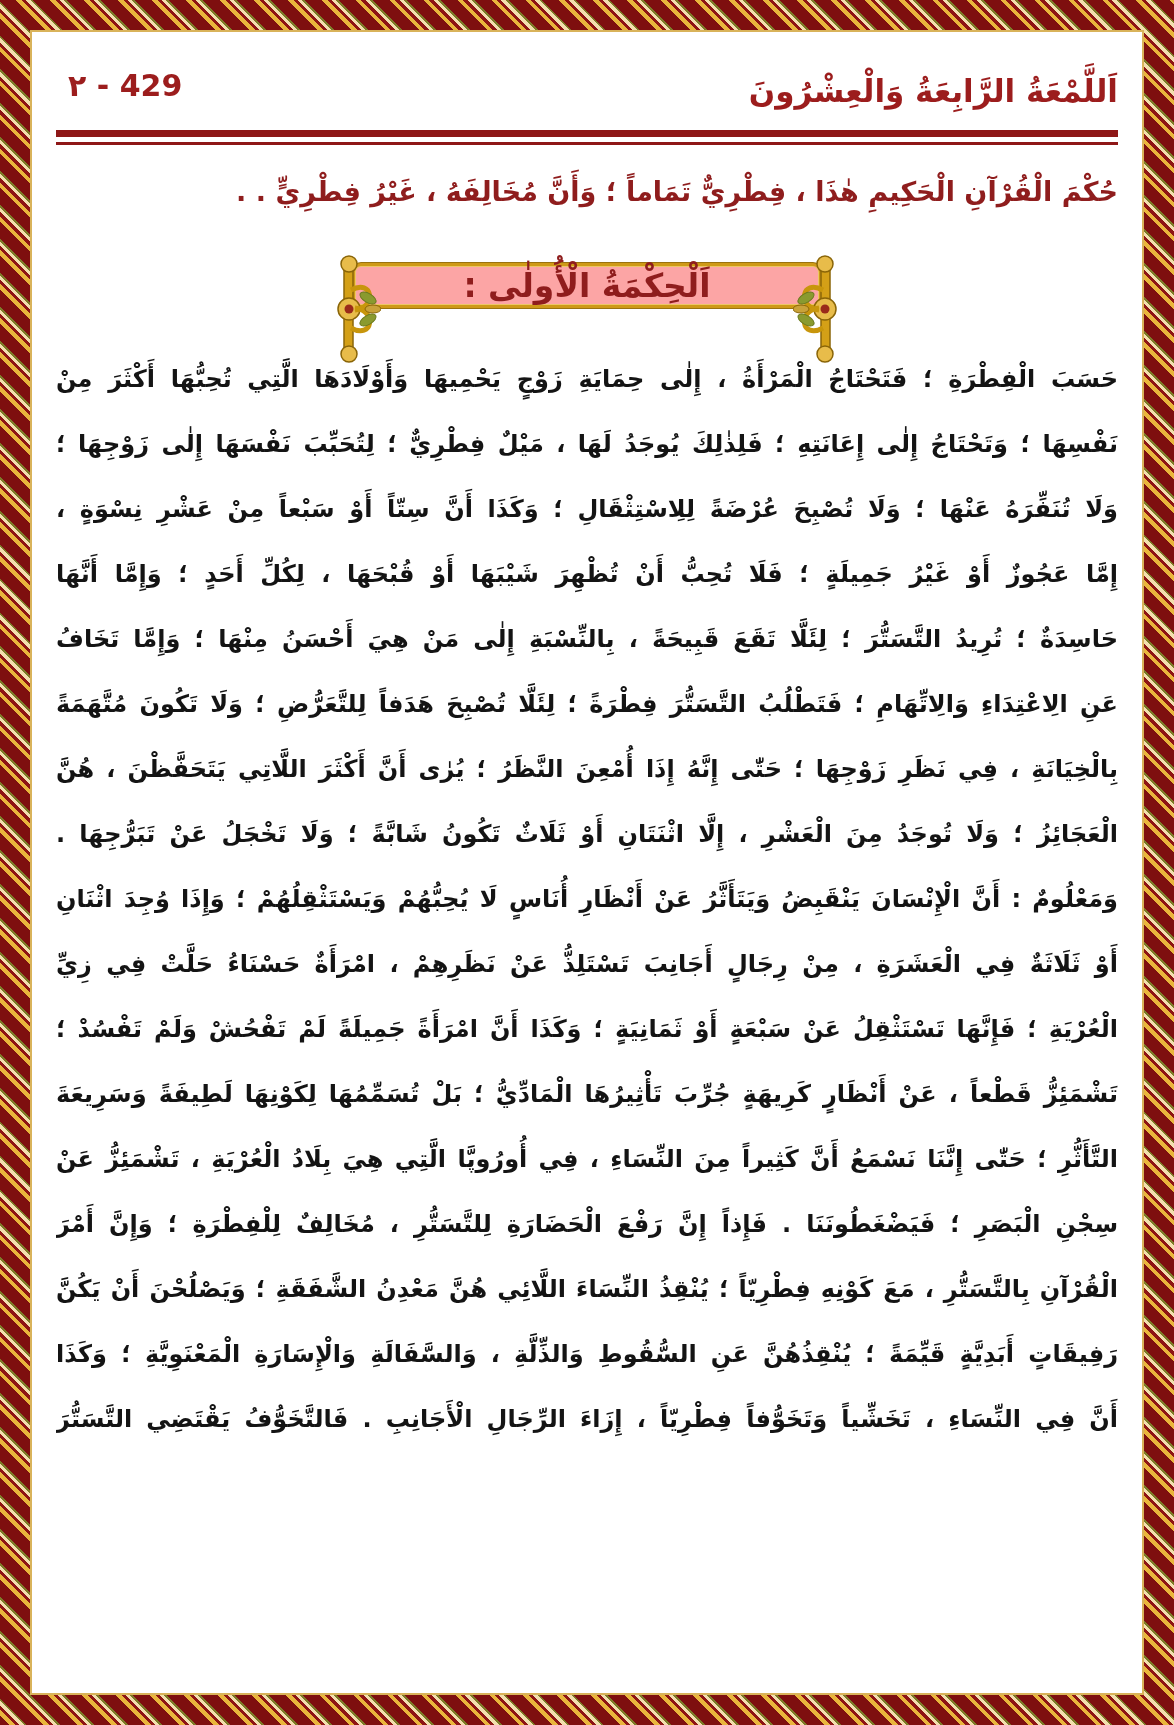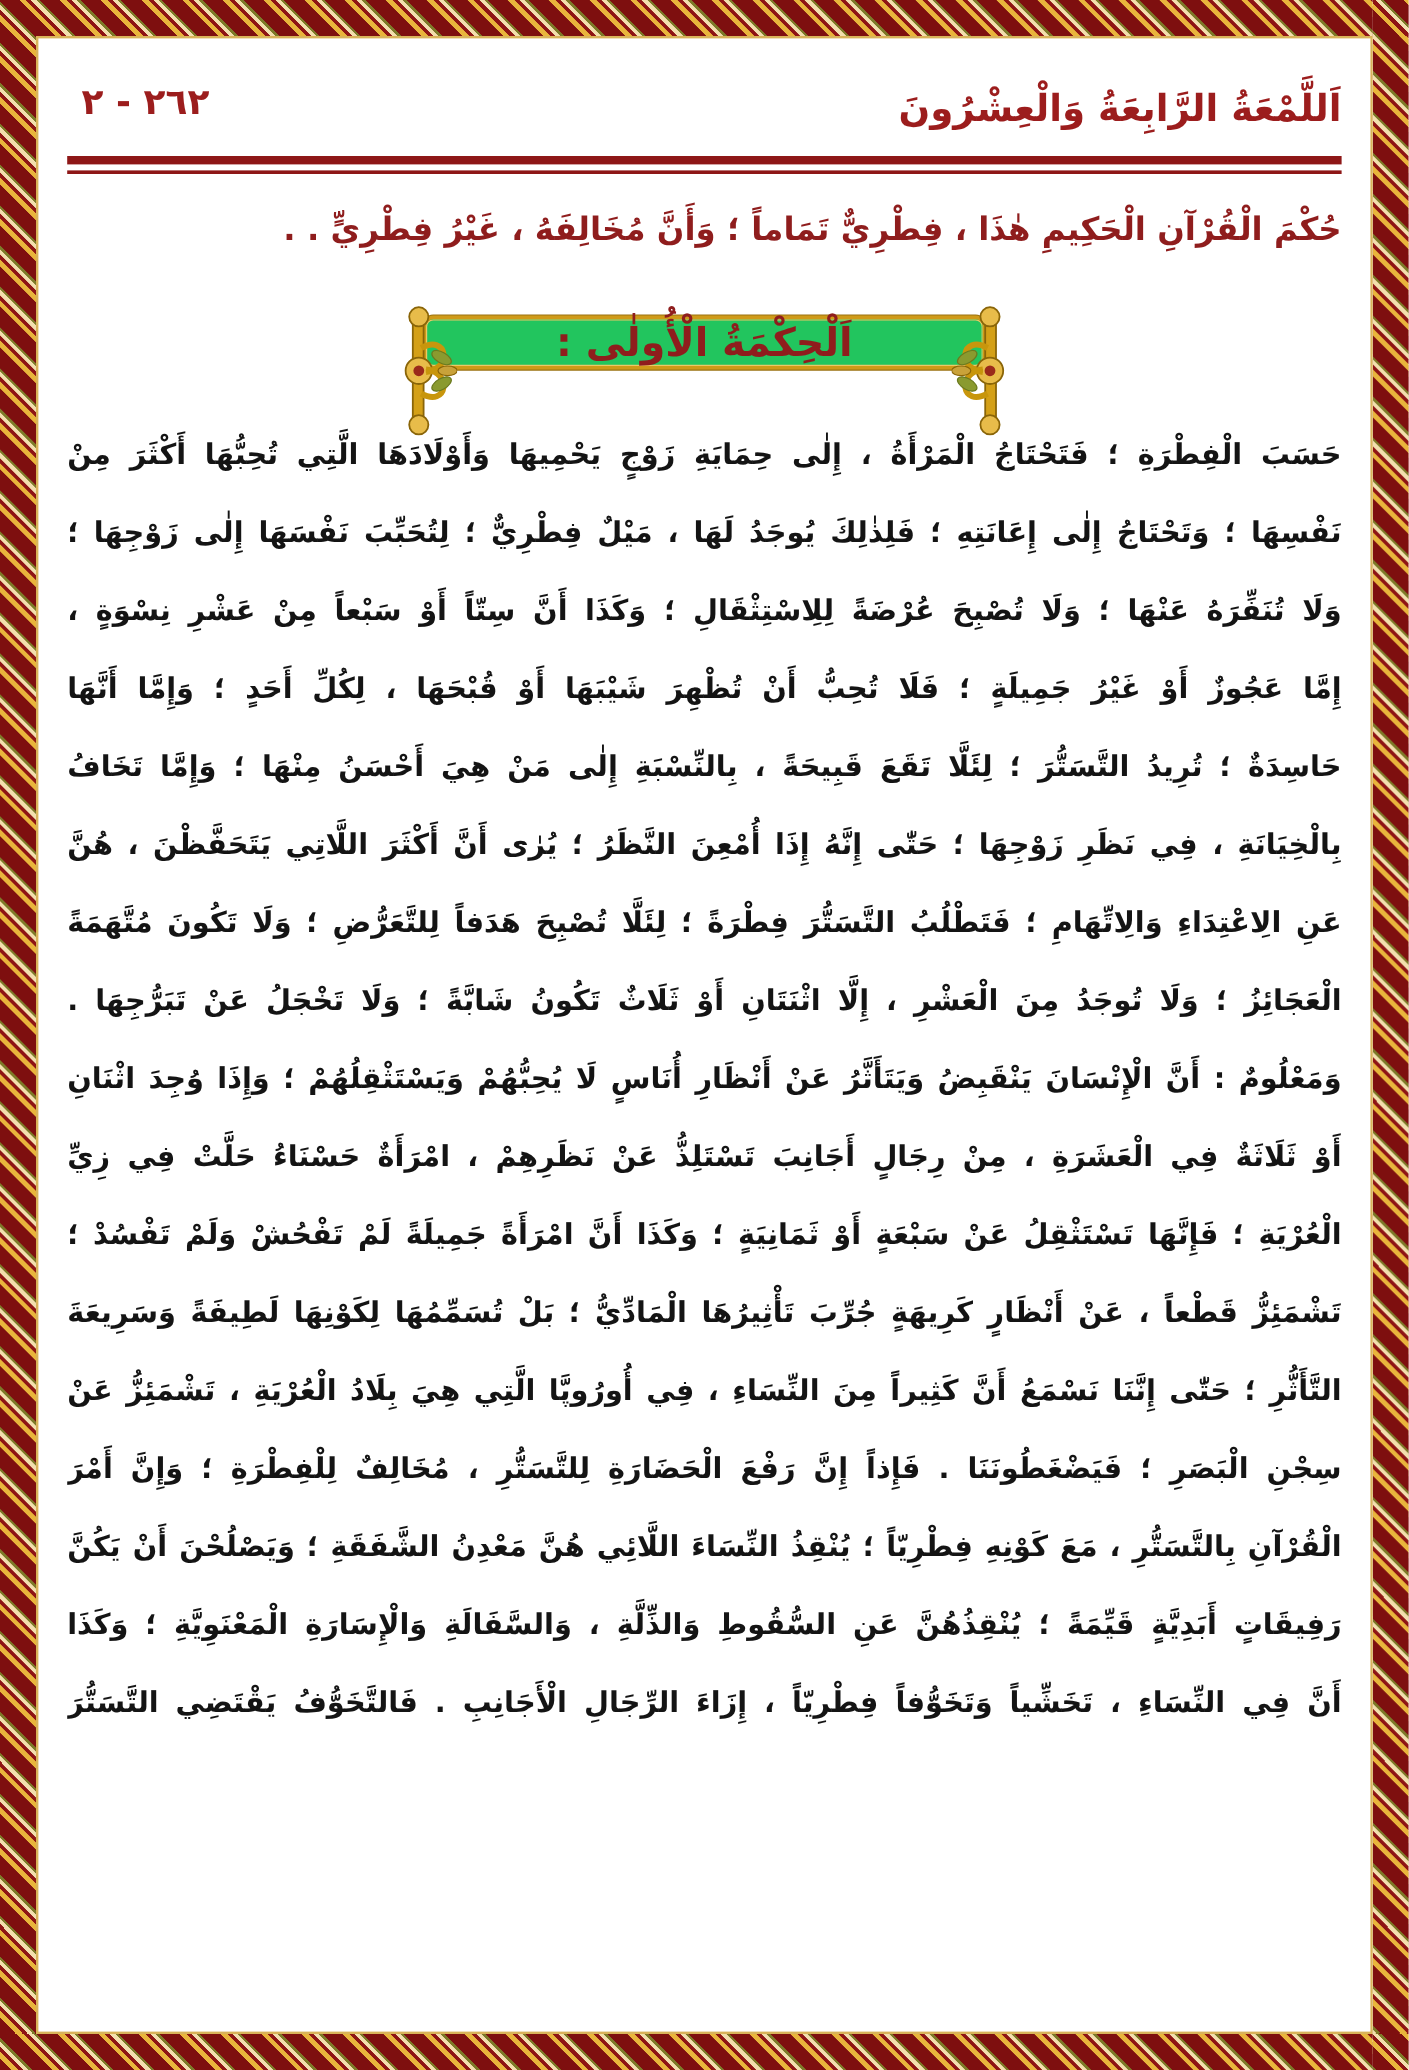--- a/index.html
+++ b/index.html
@@ -33,21 +33,21 @@
   .intro-line{
     margin-top:26px;font-size:27px;font-weight:bold;color:#8f1d1d;
     line-height:42px;
   }
 
   .heading-wrap{display:flex;justify-content:center;margin-top:24px;height:96px;align-items:center;}
   .heading-box{
     position:relative;border:3px solid #cf9a18;border-radius:9px;
     box-shadow:0 0 0 1px #9a7210, inset 0 0 0 1px #ecc766;
     min-width:360px;padding:0 52px;text-align:center;
-    font-size:33px;font-weight:bold;color:#8f1d1d;background:#22c55e;
+    font-size:33px;font-weight:bold;color:#8f1d1d;background:#fca5a5;
   }
   .ornament{position:absolute;top:-16px;width:66px;height:118px;}
   .ornament.right-side{right:-40px;}
   .ornament.left-side{left:-40px;transform:scaleX(-1);}
 
   .body-text{margin-top:14px;height:1262px;overflow:hidden;}
   .body-line{
     font-size:24px;font-weight:bold;color:#141414;line-height:65px;height:65px;
     text-align:justify;text-align-last:justify;overflow:hidden;
   }
@@ -56,21 +56,21 @@
   .seg-red{color:#8f1d1d;}
   .seg-red-bright{color:#a72626;}
 </style>
 </head>
 <body>
 
 <div class="page-frame">
   <div class="inner">
 
     <div class="header">
-      <div class="page-number">٢٦٢ - ٢</div>
+      <div class="page-number">429 - ٢</div>
       <div class="page-title">اَللَّمْعَةُ الرَّابِعَةُ وَالْعِشْرُونَ</div>
     </div>
 
     <div class="rule-thick"></div>
     <div class="rule-thin"></div>
 
     <div class="intro-line">حُكْمَ الْقُرْآنِ الْحَكِيمِ هٰذَا ، فِطْرِيٌّ تَمَاماً ؛ وَأَنَّ مُخَالِفَهُ ، غَيْرُ فِطْرِيٍّ . .</div>
 
     <div class="heading-wrap">
       <div class="heading-box">
@@ -101,22 +101,22 @@
         <span>اَلْحِكْمَةُ الْأُولٰى :</span>
       </div>
     </div>
 
     <div class="body-text">
         <div class="body-line"><span class="seg-black">حَسَبَ الْفِطْرَةِ ؛ فَتَحْتَاجُ الْمَرْأَةُ ، إِلٰى حِمَايَةِ زَوْجٍ يَحْمِيهَا وَأَوْلَادَهَا الَّتِي تُحِبُّهَا أَكْثَرَ مِنْ</span></div>
         <div class="body-line"><span class="seg-black">نَفْسِهَا ؛ وَتَحْتَاجُ إِلٰى إِعَانَتِهِ ؛ فَلِذٰلِكَ يُوجَدُ لَهَا ، مَيْلٌ فِطْرِيٌّ ؛ لِتُحَبِّبَ نَفْسَهَا إِلٰى زَوْجِهَا ؛</span></div>
         <div class="body-line"><span class="seg-black">وَلَا تُنَفِّرَهُ عَنْهَا ؛ وَلَا تُصْبِحَ عُرْضَةً لِلِاسْتِثْقَالِ ؛ وَكَذَا أَنَّ سِتّاً أَوْ سَبْعاً مِنْ عَشْرِ نِسْوَةٍ ،</span></div>
         <div class="body-line"><span class="seg-black">إِمَّا عَجُوزٌ أَوْ غَيْرُ جَمِيلَةٍ ؛ فَلَا تُحِبُّ أَنْ تُظْهِرَ شَيْبَهَا أَوْ قُبْحَهَا ، لِكُلِّ أَحَدٍ ؛ وَإِمَّا أَنَّهَا</span></div>
         <div class="body-line"><span class="seg-black">حَاسِدَةٌ ؛ تُرِيدُ التَّسَتُّرَ ؛ لِئَلَّا تَقَعَ قَبِيحَةً ، بِالنِّسْبَةِ إِلٰى مَنْ هِيَ أَحْسَنُ مِنْهَا ؛ وَإِمَّا تَخَافُ</span></div>
+        <div class="body-line"><span class="seg-black">عَنِ الِاعْتِدَاءِ وَالِاتِّهَامِ ؛ فَتَطْلُبُ التَّسَتُّرَ فِطْرَةً ؛ لِئَلَّا تُصْبِحَ هَدَفاً لِلتَّعَرُّضِ ؛ وَلَا تَكُونَ مُتَّهَمَةً</span></div>
         <div class="body-line"><span class="seg-black">بِالْخِيَانَةِ ، فِي نَظَرِ زَوْجِهَا ؛ حَتّٰى إِنَّهُ إِذَا أُمْعِنَ النَّظَرُ ؛ يُرٰى أَنَّ أَكْثَرَ اللَّاتِي يَتَحَفَّظْنَ ، هُنَّ</span></div>
-        <div class="body-line"><span class="seg-black">عَنِ الِاعْتِدَاءِ وَالِاتِّهَامِ ؛ فَتَطْلُبُ التَّسَتُّرَ فِطْرَةً ؛ لِئَلَّا تُصْبِحَ هَدَفاً لِلتَّعَرُّضِ ؛ وَلَا تَكُونَ مُتَّهَمَةً</span></div>
         <div class="body-line"><span class="seg-black">الْعَجَائِزُ ؛ وَلَا تُوجَدُ مِنَ الْعَشْرِ ، إِلَّا اثْنَتَانِ أَوْ ثَلَاثٌ تَكُونُ شَابَّةً ؛ وَلَا تَخْجَلُ عَنْ تَبَرُّجِهَا .</span></div>
         <div class="body-line"><span class="seg-black">وَمَعْلُومٌ : أَنَّ الْإِنْسَانَ يَنْقَبِضُ وَيَتَأَثَّرُ عَنْ أَنْظَارِ أُنَاسٍ لَا يُحِبُّهُمْ وَيَسْتَثْقِلُهُمْ ؛ وَإِذَا وُجِدَ اثْنَانِ</span></div>
         <div class="body-line"><span class="seg-black">أَوْ ثَلَاثَةٌ فِي الْعَشَرَةِ ، مِنْ رِجَالٍ أَجَانِبَ تَسْتَلِذُّ عَنْ نَظَرِهِمْ ، امْرَأَةٌ حَسْنَاءُ حَلَّتْ فِي زِيِّ</span></div>
         <div class="body-line"><span class="seg-black">الْعُرْيَةِ ؛ فَإِنَّهَا تَسْتَثْقِلُ عَنْ سَبْعَةٍ أَوْ ثَمَانِيَةٍ ؛ وَكَذَا أَنَّ امْرَأَةً جَمِيلَةً لَمْ تَفْحُشْ وَلَمْ تَفْسُدْ ؛</span></div>
         <div class="body-line"><span class="seg-black">تَشْمَئِزُّ قَطْعاً ، عَنْ أَنْظَارٍ كَرِيهَةٍ جُرِّبَ تَأْثِيرُهَا الْمَادِّيُّ ؛ بَلْ تُسَمِّمُهَا لِكَوْنِهَا لَطِيفَةً وَسَرِيعَةَ</span></div>
         <div class="body-line"><span class="seg-black">التَّأَثُّرِ ؛ حَتّٰى إِنَّنَا نَسْمَعُ أَنَّ كَثِيراً مِنَ النِّسَاءِ ، فِي أُورُوپَّا الَّتِي هِيَ بِلَادُ الْعُرْيَةِ ، تَشْمَئِزُّ عَنْ</span></div>
         <div class="body-line"><span class="seg-black">سِجْنِ الْبَصَرِ ؛ فَيَضْغَطُونَنَا . فَإِذاً إِنَّ رَفْعَ الْحَضَارَةِ لِلتَّسَتُّرِ ، مُخَالِفٌ لِلْفِطْرَةِ ؛ وَإِنَّ أَمْرَ</span></div>
         <div class="body-line"><span class="seg-black">الْقُرْآنِ بِالتَّسَتُّرِ ، مَعَ كَوْنِهِ فِطْرِيّاً ؛ يُنْقِذُ النِّسَاءَ اللَّائِي هُنَّ مَعْدِنُ الشَّفَقَةِ ؛ وَيَصْلُحْنَ أَنْ يَكُنَّ</span></div>
         <div class="body-line"><span class="seg-black">رَفِيقَاتٍ أَبَدِيَّةٍ قَيِّمَةً ؛ يُنْقِذُهُنَّ عَنِ السُّقُوطِ وَالذِّلَّةِ ، وَالسَّفَالَةِ وَالْإِسَارَةِ الْمَعْنَوِيَّةِ ؛ وَكَذَا</span></div>
         <div class="body-line"><span class="seg-black">أَنَّ فِي النِّسَاءِ ، تَخَشِّياً وَتَخَوُّفاً فِطْرِيّاً ، إِزَاءَ الرِّجَالِ الْأَجَانِبِ . فَالتَّخَوُّفُ يَقْتَضِي التَّسَتُّرَ</span></div>

